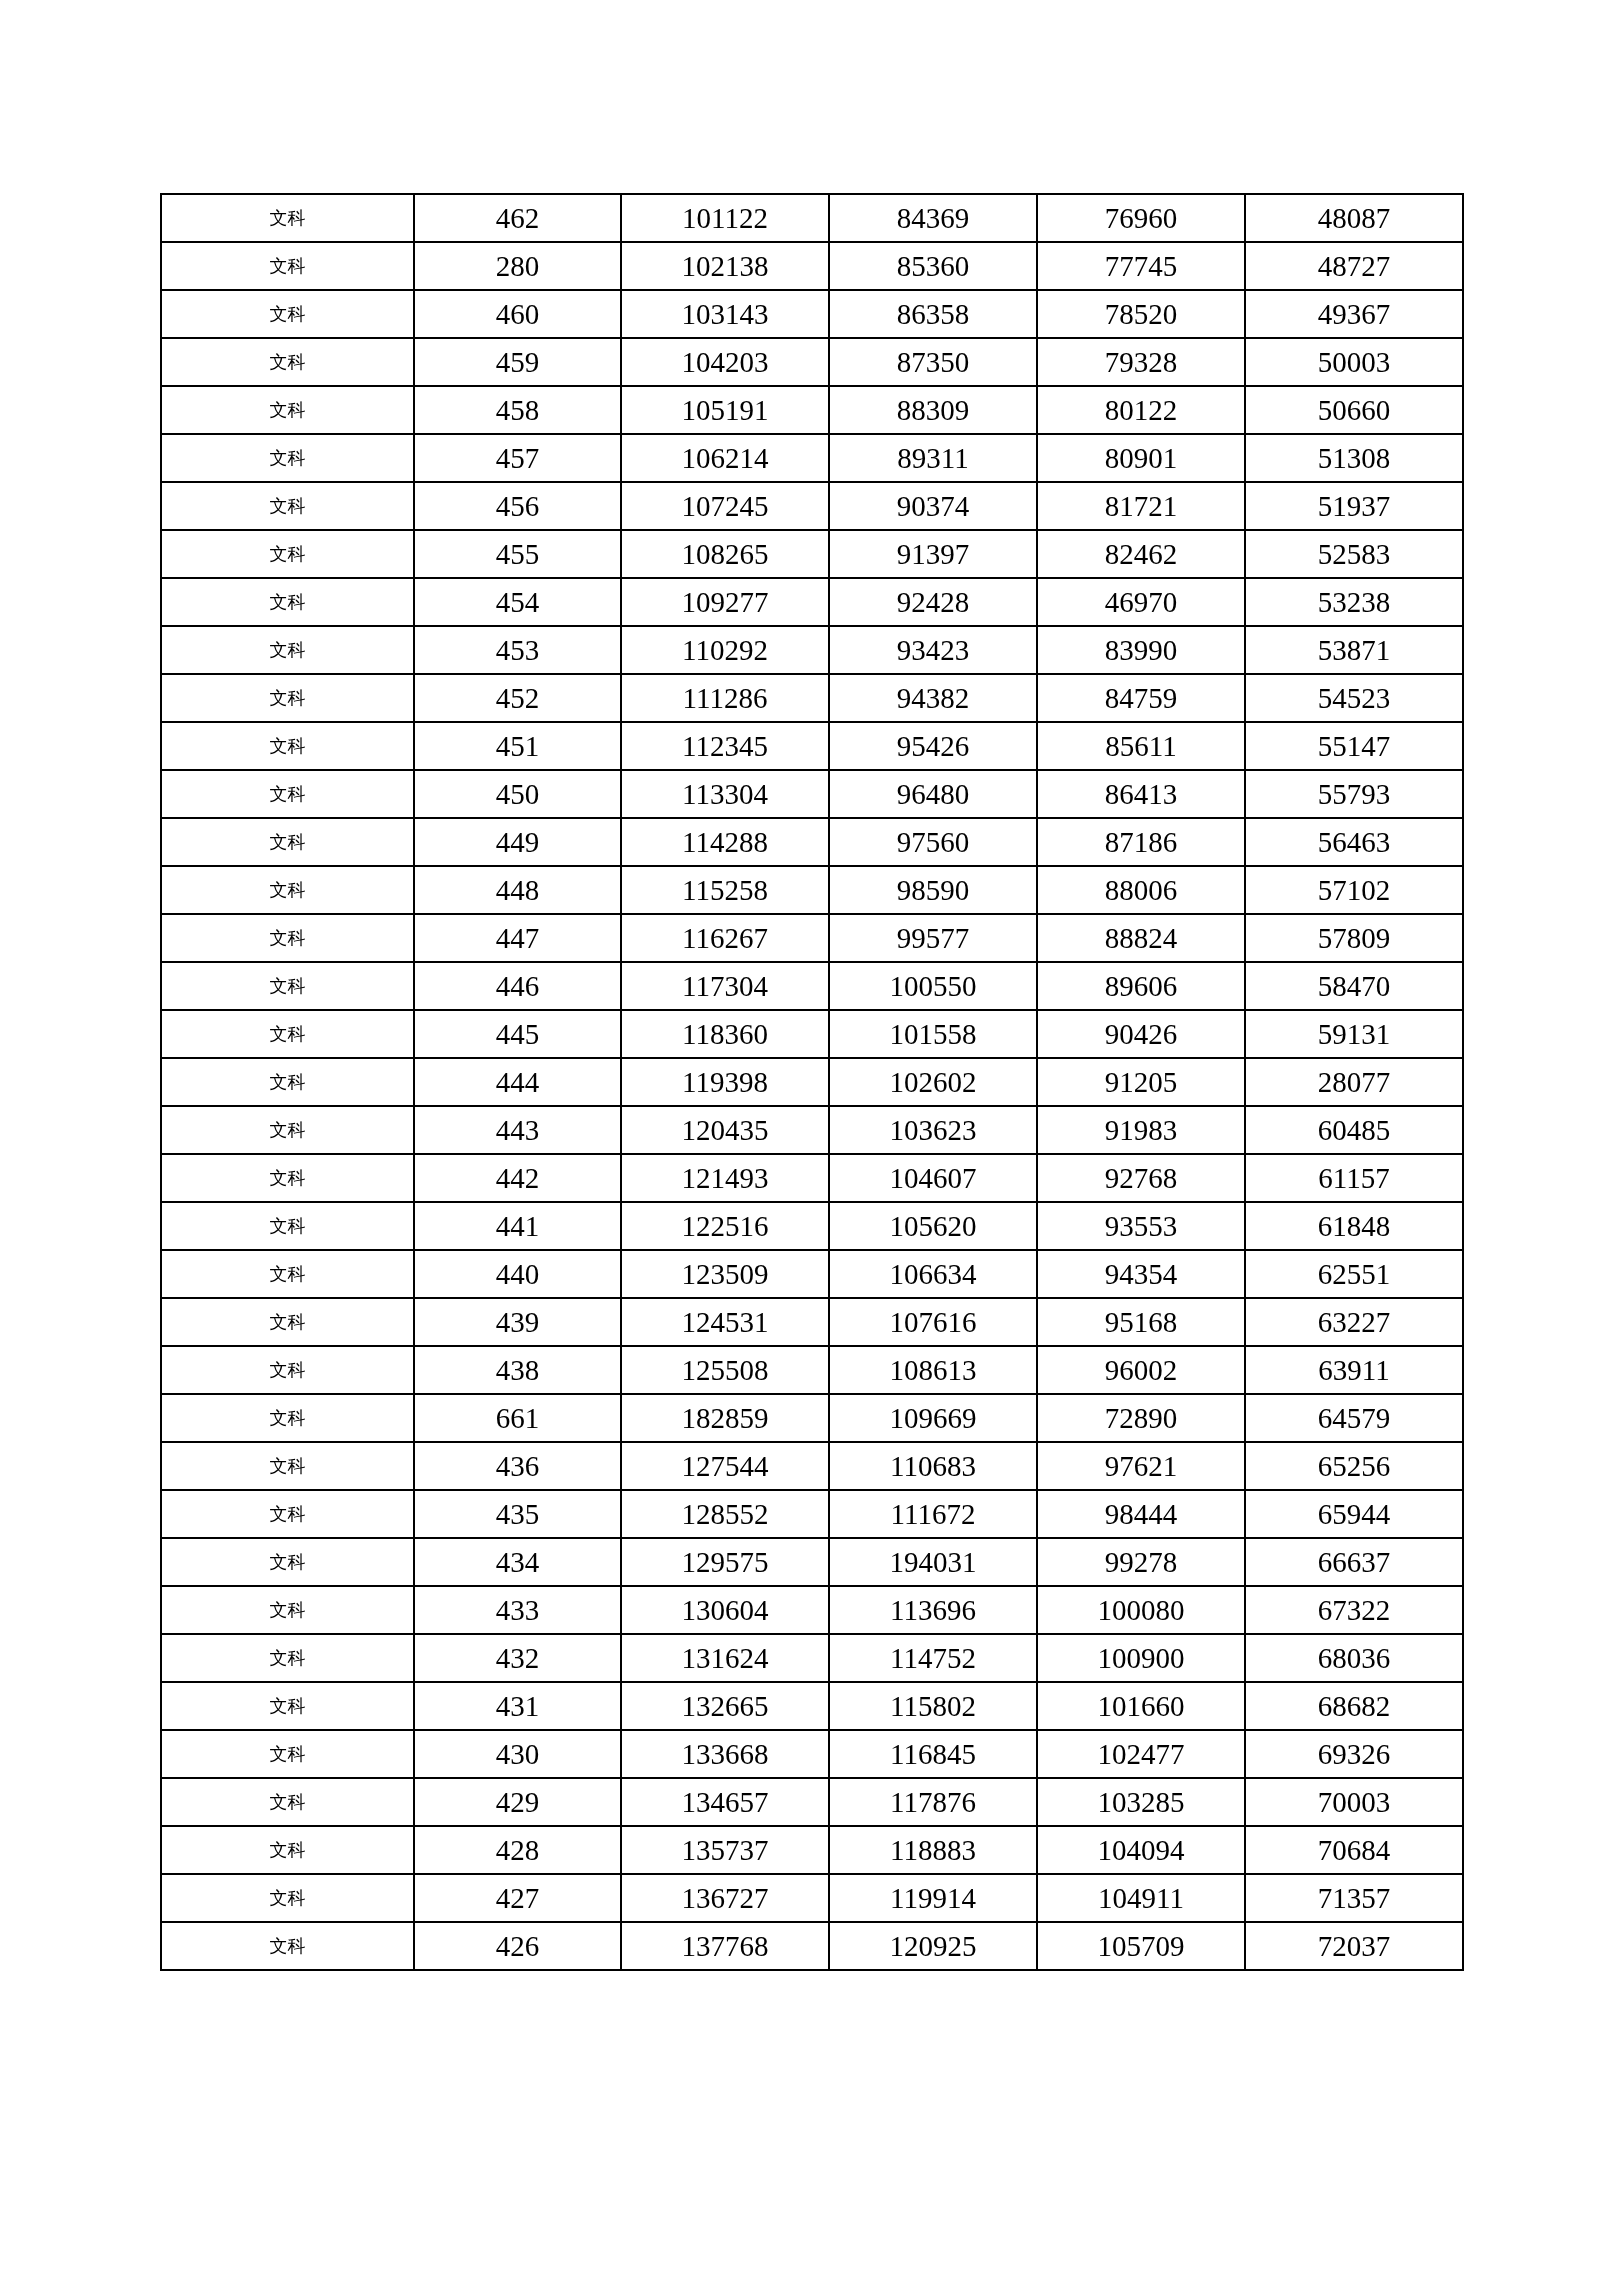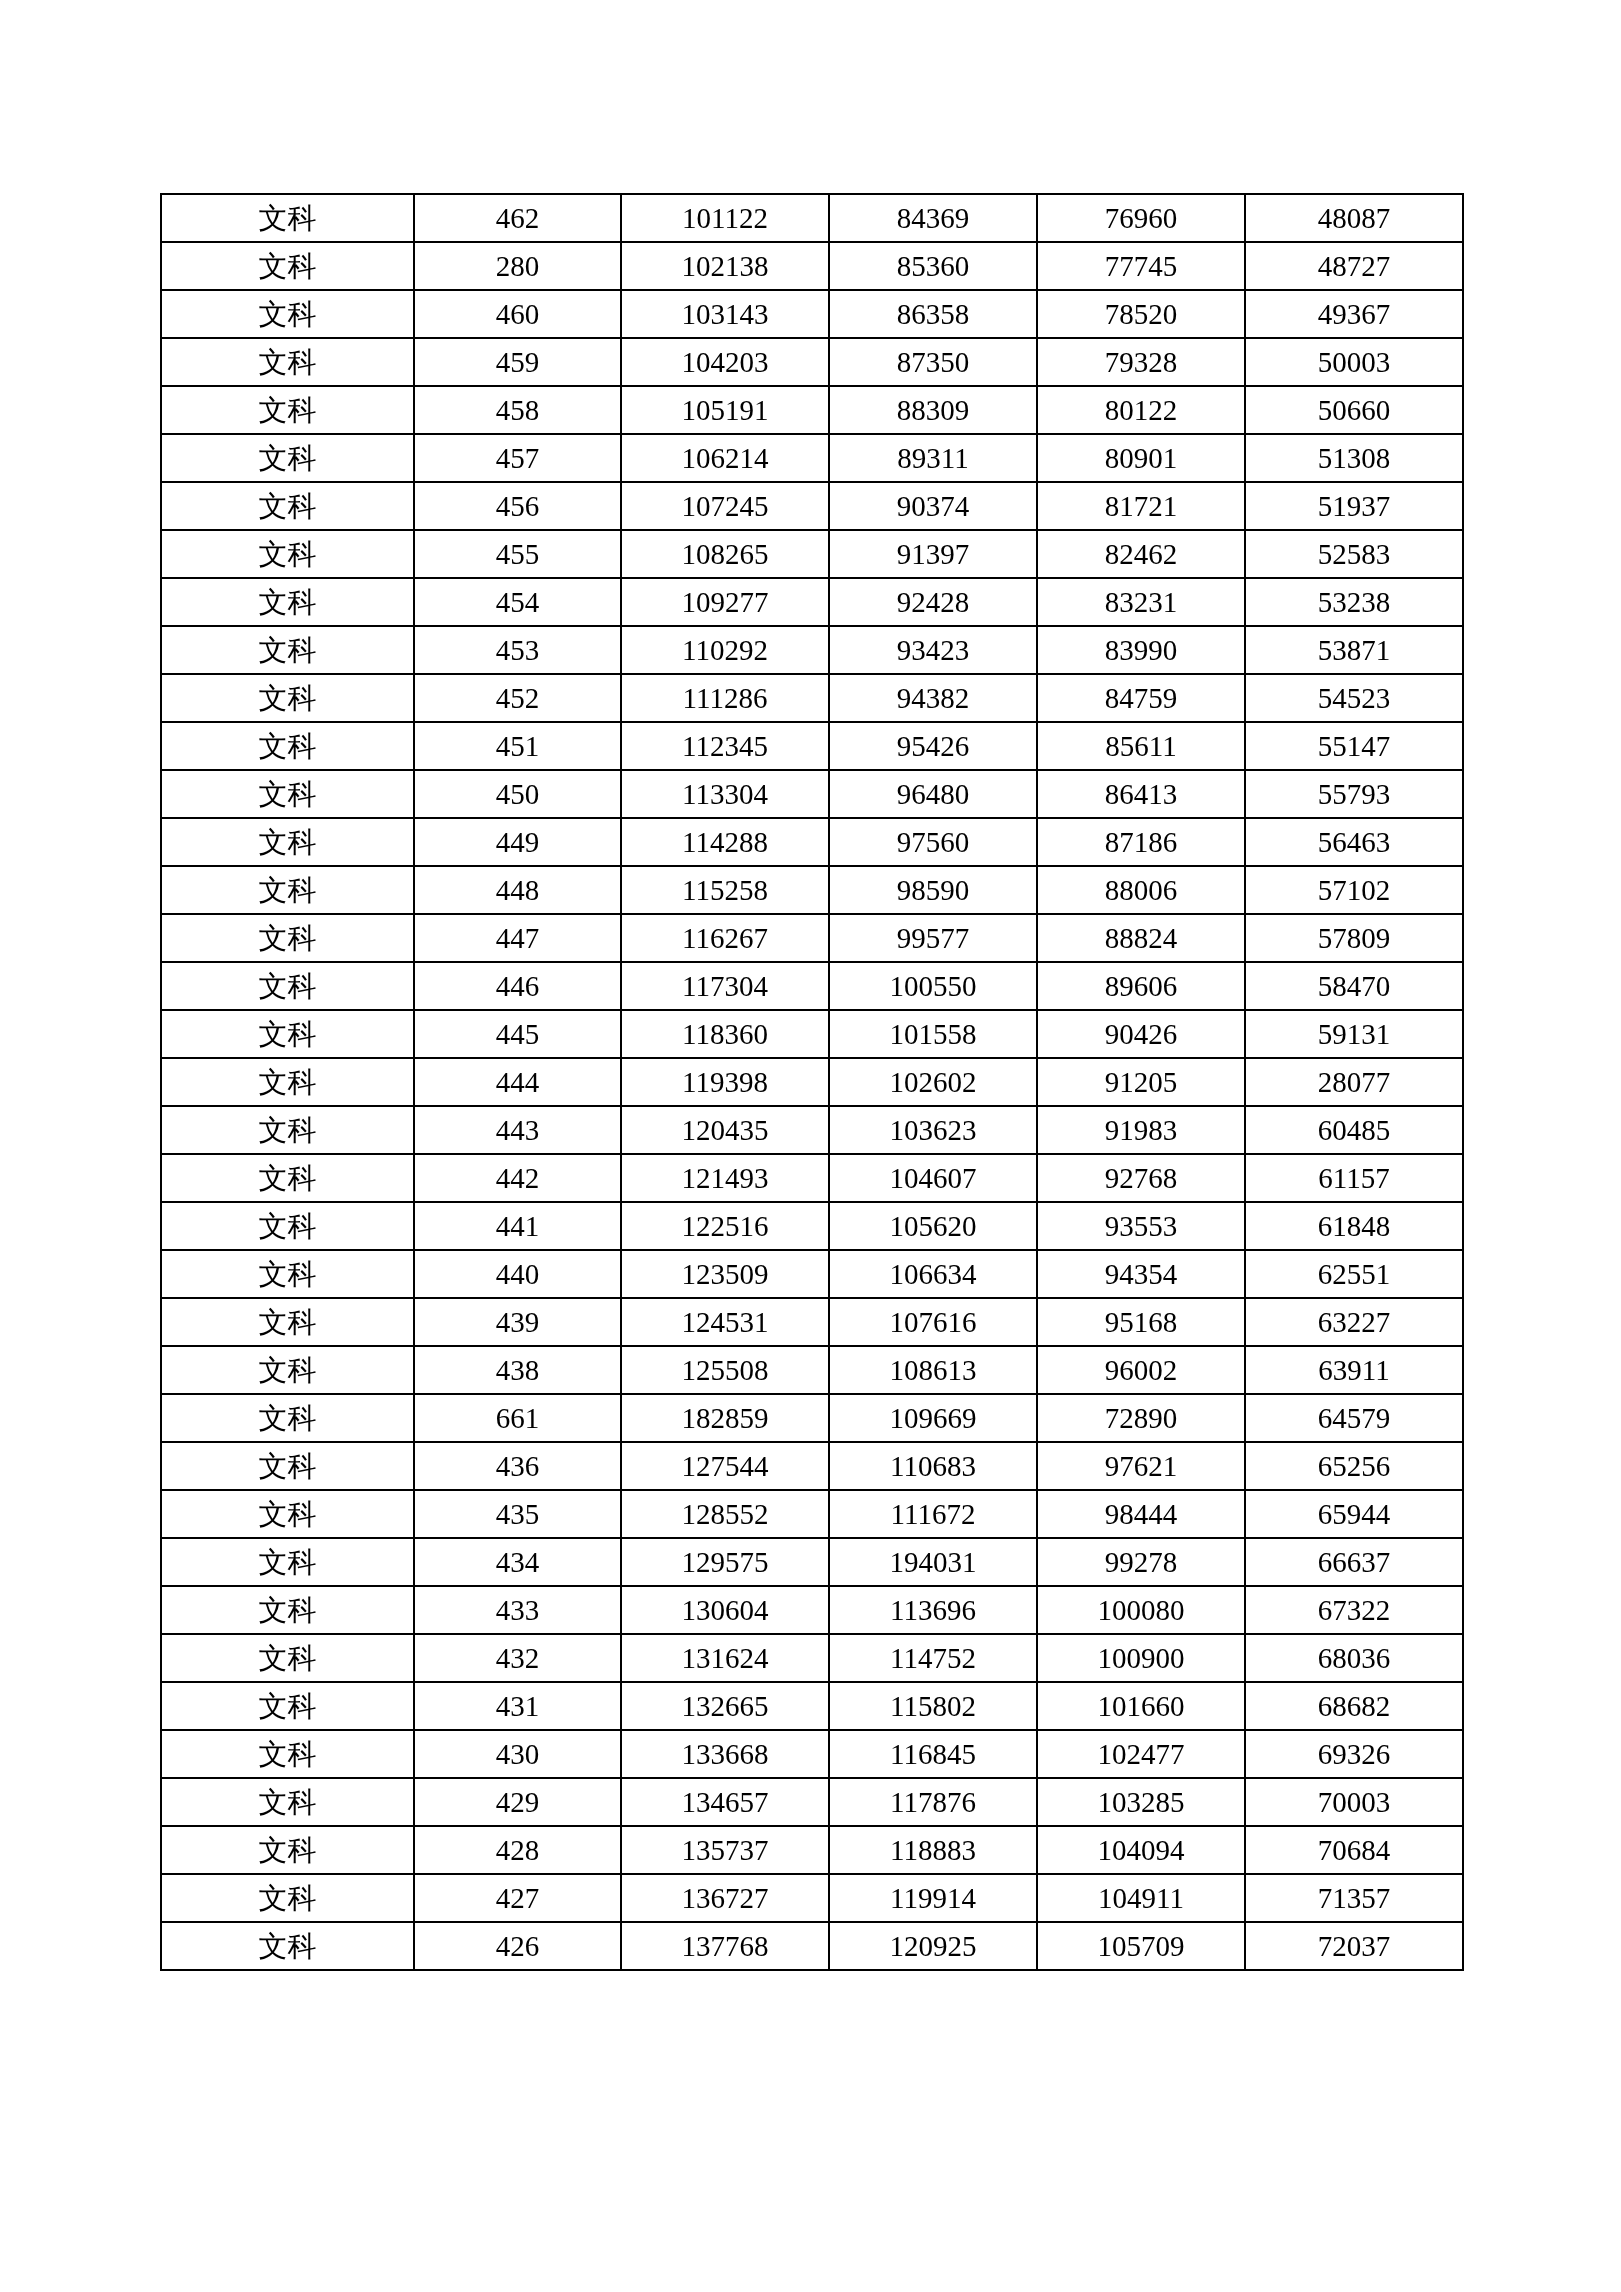--- a/index.html
+++ b/index.html
@@ -47,21 +47,21 @@
     padding: 0;
     text-align: center;
     vertical-align: middle;
     font-size: 28px;
     color: #000000;
     white-space: nowrap;
     overflow: hidden;
   }
   #score-table td.subject {
     font-family: "DejaVu Sans", "Liberation Sans", sans-serif;
-    font-size: 29px;
+    font-size: 18px;
   }
   #score-table td.num {
     font-family: "Liberation Serif", "DejaVu Serif", serif;
     font-size: 29px;
   }
 </style>
 </head>
 <body>
 
 <div id="page">
@@ -137,21 +137,21 @@
           <td class="num">108265</td>
           <td class="num">91397</td>
           <td class="num">82462</td>
           <td class="num">52583</td>
         </tr>
         <tr>
           <td class="subject">文科</td>
           <td class="num">454</td>
           <td class="num">109277</td>
           <td class="num">92428</td>
-          <td class="num">83231</td>
+          <td class="num">46970</td>
           <td class="num">53238</td>
         </tr>
         <tr>
           <td class="subject">文科</td>
           <td class="num">453</td>
           <td class="num">110292</td>
           <td class="num">93423</td>
           <td class="num">83990</td>
           <td class="num">53871</td>
         </tr>

